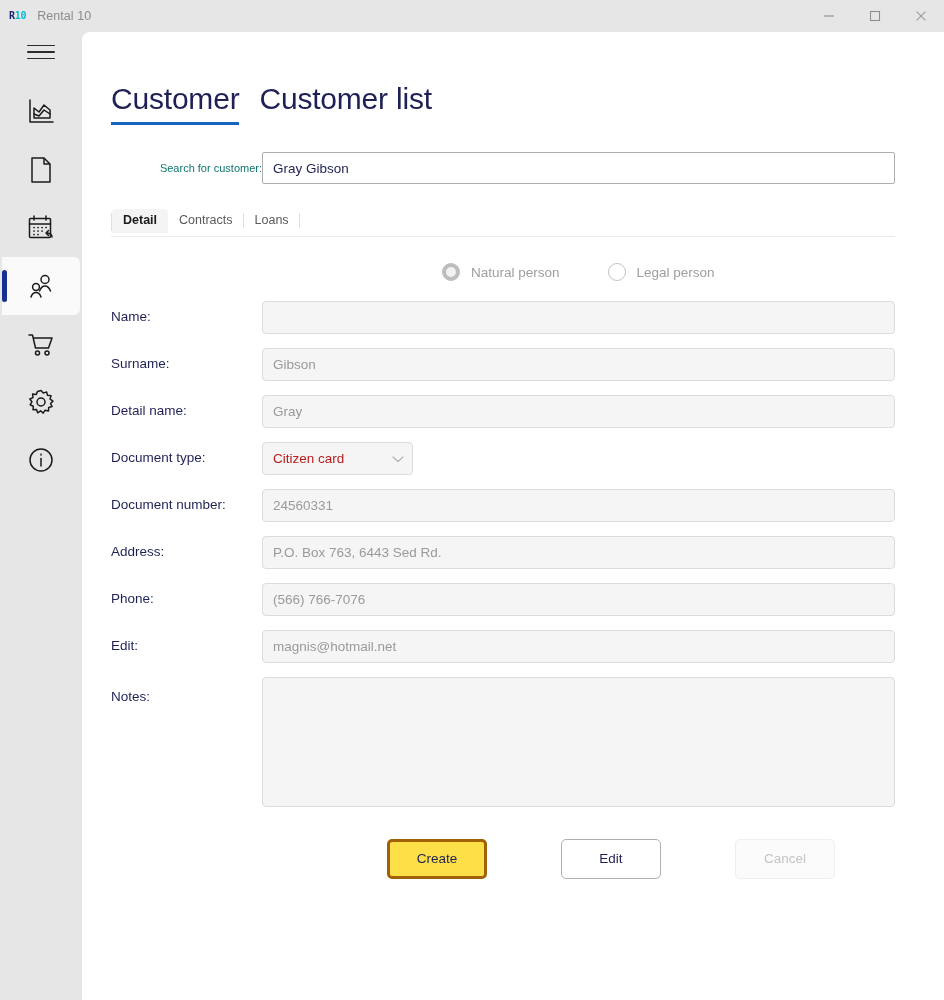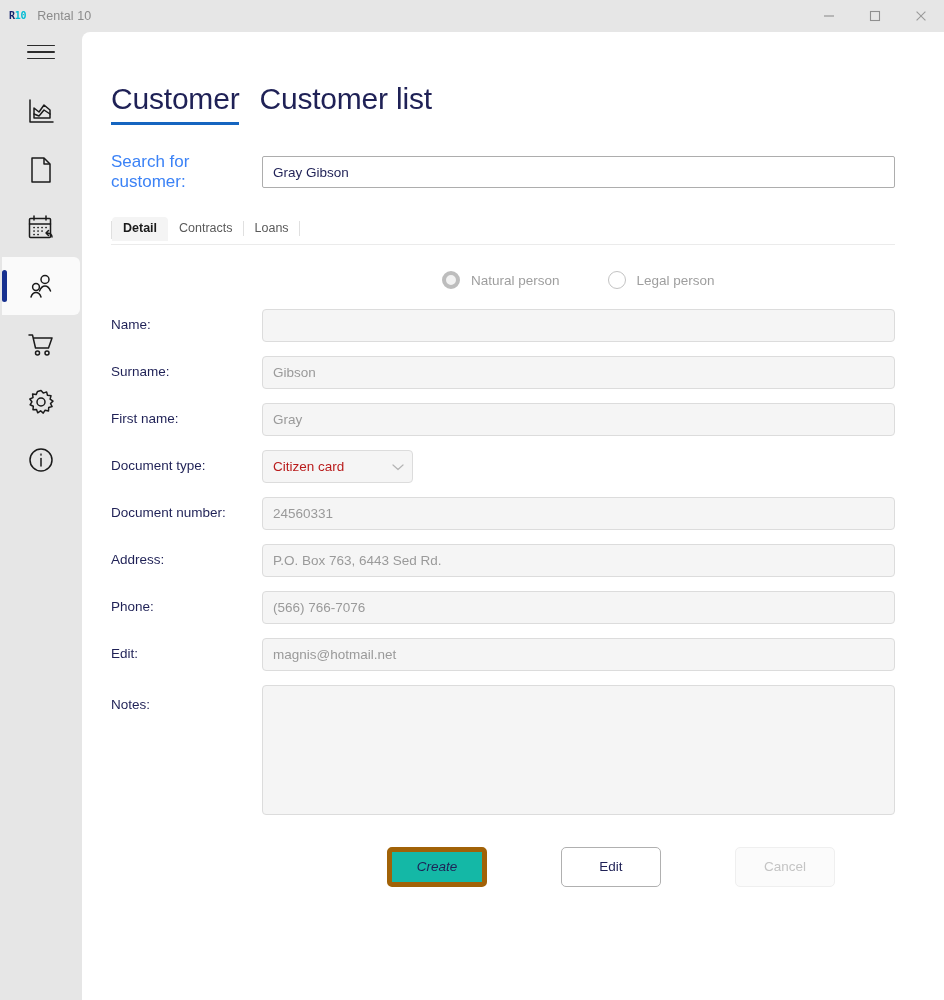--- a/index.html
+++ b/index.html
@@ -161,24 +161,25 @@
 
   
   .search-row {
     display: flex;
     align-items: center;
     margin-top: 27px;
     padding-left: 29px;
     padding-right: 49px;
   }
   .search-label {
-    font-size: 17px;
-    color: #3b82f6;
+    font-size: 11px;
+    color: #0f766e;
     width: 151px;
     flex: 0 0 151px;
+    text-align: right;
   }
   .search-input {
     flex: 1;
     height: 32px;
     border: 1px solid #adadad;
     border-radius: 2px;
     background: #ffffff;
     font-family: "Liberation Sans", sans-serif;
     font-size: 13.5px;
     color: #1f2156;
@@ -341,24 +342,23 @@
     width: 100px;
     border-radius: 5px;
     font-family: "Liberation Sans", sans-serif;
     font-size: 13.5px;
     display: flex;
     align-items: center;
     justify-content: center;
     line-height: 1;
   }
   .btn-create {
-    background: #14b8a6;
-    border: 5px solid #a16207;
+    background: #fde047;
+    border: 3px solid #a16207;
     color: #1f2156;
-    font-style: italic;
   }
   .btn-edit {
     background: #ffffff;
     border: 1px solid #b0b0b0;
     color: #1f2156;
   }
   .btn-cancel {
     background: #fbfbfb;
     border: 1px solid #efefef;
     color: #c4c4c4;
@@ -531,21 +531,21 @@
           <div class="flabel">Name:</div>
           <input class="finput" type="text" value="" style="">
         </div>
 
         <div class="frow">
           <div class="flabel">Surname:</div>
           <input class="finput" type="text" value="Gibson" style="">
         </div>
 
         <div class="frow">
-          <div class="flabel">First name:</div>
+          <div class="flabel">Detail name:</div>
           <input class="finput" type="text" value="Gray" style="">
         </div>
 
         <div class="frow">
           <div class="flabel">Document type:</div>
           <div class="fselect">
             <span>Citizen card</span>
             <span class="chevron">
               <svg width="12" height="8" viewBox="0 0 12 8" fill="none" stroke="#b4b4b4" stroke-width="1.2" stroke-linecap="round" stroke-linejoin="round">
                   <polyline points="1,2 6,6.5 11,2"></polyline>

